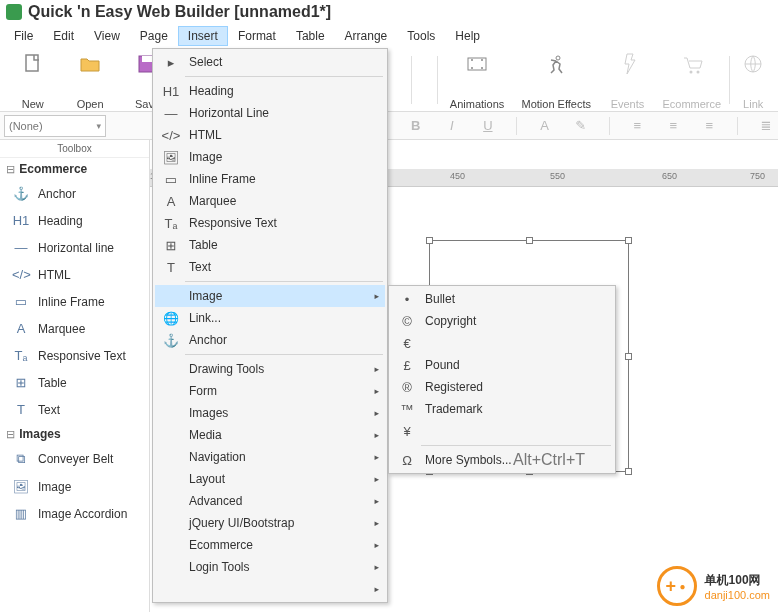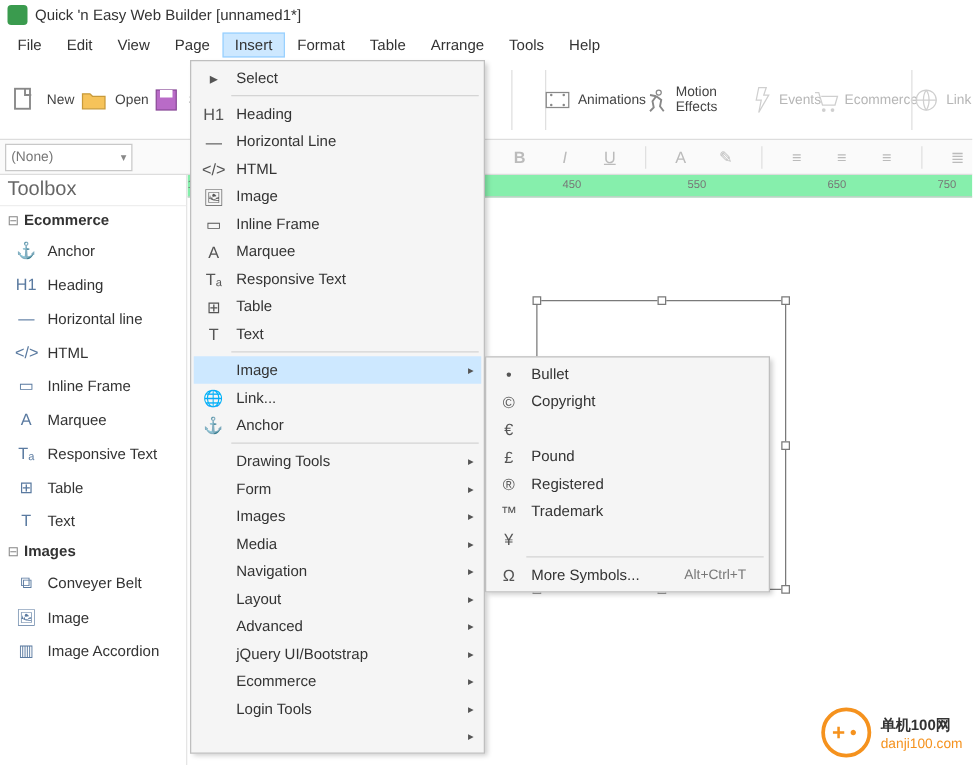--- a/index.html
+++ b/index.html
@@ -1,62 +1,62 @@
 <!DOCTYPE html>
 <html><head>
 <meta charset="utf-8">
 <style>
   * { margin: 0; padding: 0; box-sizing: border-box; font-family: "Segoe UI", Tahoma, sans-serif; }
   body { background: #fff; font-size: 12px; color: #333; overflow: hidden; width: 778px; height: 612px; position: relative; }
   
   .titlebar { height: 24px; padding: 2px 6px; display: flex; align-items: center; gap: 6px; }
   .titlebar .logo { width: 16px; height: 16px; background: #3a9b4e; border-radius: 3px; display: inline-block; }
-  .titlebar .title { font-size: 12px; }
+  .titlebar .title { font-size: 16px; font-weight: bold; }
   
   .menubar { height: 24px; padding: 0 4px; display: flex; align-items: center; gap: 0; }
   .menubar .mitem { padding: 3px 10px; cursor: default; }
   .menubar .mitem.active { background: #cde8ff; border: 1px solid #99d1ff; padding: 2px 9px; }
   
   .toolbar { height: 64px; border-bottom: 1px solid #ddd; display: flex; align-items: center; padding: 2px 4px; gap: 0; }
-  .tbtn { display: flex; flex-direction: row; align-items: center; justify-content: center; width: 58px; height: 60px; gap: 4px; }
+  .tbtn { display: flex; flex-direction: column; align-items: center; justify-content: space-between; width: 58px; height: 60px; gap: 4px; }
   .tbtn .ticon { width: 28px; height: 28px; display: flex; align-items: center; justify-content: center; font-size: 22px; }
   .tbtn .tlabel { font-size: 11px; color: #444; }
   .tbtn.gray .tlabel { color: #b6b6b6; }
   .tbtn.gray .ticon { color: #cfcfcf; }
   .tsep { width: 1px; height: 48px; background: #e0e0e0; margin: 0 2px; }
   
   .fmtbar { height: 28px; border-bottom: 1px solid #ddd; display: flex; align-items: center; padding: 0 4px; gap: 20px; background: #fafafa; }
   .combo { height: 22px; border: 1px solid #c8c8c8; background: #fff; display: flex; align-items: center; padding: 0 4px; font-size: 11px; color: #777; position: relative; }
   .combo::after { content: "▾"; position: absolute; right: 4px; font-size: 9px; color: #888; }
   .fmtbtn { width: 24px; height: 22px; display: flex; align-items: center; justify-content: center; color: #bbb; font-size: 13px; }
   .fmtsep { width: 1px; height: 18px; background: #e0e0e0; }
   
   .mainrow { display: flex; height: calc(612px - 24px - 24px - 64px - 28px); }
   
   .sidebar { width: 150px; border-right: 1px solid #ddd; background: #fff; }
-  .sidetitle { padding: 3px 6px; font-size: 16px; color: #666; border-bottom: 1px solid #eee; }
+  .sidetitle { padding: 3px 6px; font-size: 10px; color: #666; border-bottom: 1px solid #eee; text-align: center; }
   .sidegroup { padding: 4px 6px; font-weight: bold; display: flex; align-items: center; gap: 4px; }
   .sidegroup::before { content: "⊟"; color: #888; font-weight: normal; font-size: 11px; }
   .sideitem { padding: 6px 6px 6px 12px; display: flex; align-items: center; gap: 8px; font-size: 12px; }
   .sideicon { width: 18px; text-align: center; color: #5a7aa0; font-size: 13px; }
   
   .canvas { flex: 1; position: relative; background: #fff; overflow: hidden; }
-  .ruler-h { height: 18px; background: #86efac; border-bottom: 1px solid #ccc; position: relative; font-size: 9px; color: #777; }
+  .ruler-h { height: 18px; background: #e5e5e5; border-bottom: 1px solid #ccc; position: relative; font-size: 9px; color: #777; margin-top: 29px; }
   .ruler-h .tick { position: absolute; top: 2px; }
   .selbox { position: absolute; border: 1px solid #7a7a7a; }
   .handle { position: absolute; width: 7px; height: 7px; background: #fff; border: 1px solid #7a7a7a; }
   
   
   .menu { position: absolute; background: #f5f5f5; border: 1px solid #bfbfbf; box-shadow: 2px 2px 4px rgba(0,0,0,0.2); padding: 2px; z-index: 100; }
   .menu .row { display: flex; align-items: center; height: 22px; padding: 0 20px 0 4px; position: relative; cursor: default; }
   .menu .row.hl { background: #cde8ff; }
   .menu .row .micon { width: 24px; text-align: center; color: #555; font-size: 13px; }
   .menu .row .mtext { flex: 1; padding-left: 6px; font-size: 12px; }
   .menu .row .arrow { position: absolute; right: 6px; font-size: 9px; color: #555; }
-  .menu .row .accel { position: absolute; right: 16px; font-size: 11px; color: #777; }
+  .menu .row .accel { position: absolute; right: 28px; font-size: 16px; color: #777; }
   .menu .sep { height: 1px; background: #d4d4d4; margin: 3px 2px 3px 30px; }
   
   .watermark { position: absolute; right: 8px; bottom: 6px; display: flex; align-items: center; gap: 8px; }
   .watermark .wm-icon { width: 40px; height: 40px; border: 3px solid #f5921e; border-radius: 50%; position: relative; display:flex; align-items:center; justify-content:center; }
   .watermark .wm-icon::before { content:"+"; color:#f5921e; font-size:18px; font-weight:bold; position:absolute; left:6px; }
   .watermark .wm-icon::after { content:"●"; color:#f5921e; font-size:10px; position:absolute; right:8px; }
   .watermark .wm-text { font-size: 12px; text-align: left; }
   .watermark .wm-text .l1 { color:#333; font-weight:bold; }
   .watermark .wm-text .l2 { color:#f5921e; font-size:11px; }
 

